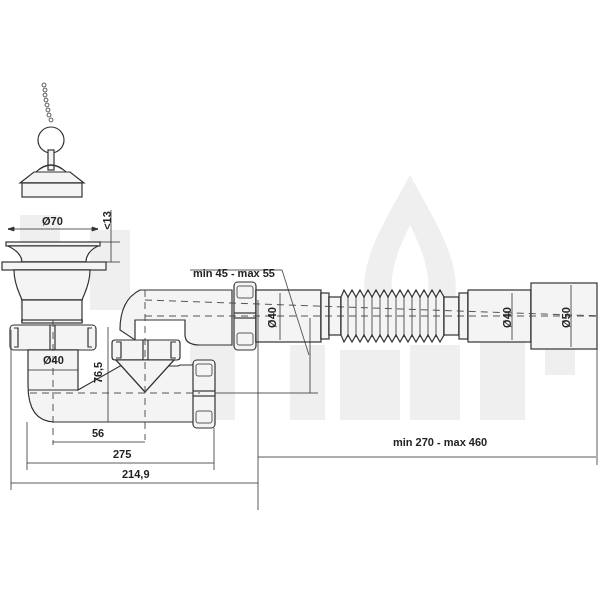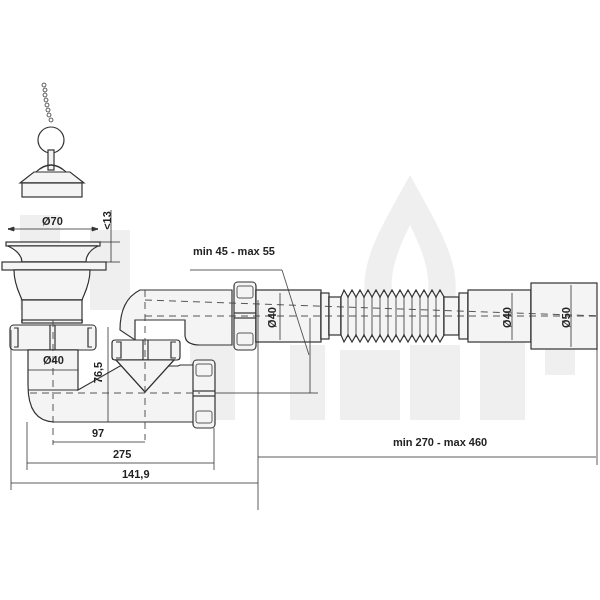--- a/index.html
+++ b/index.html
@@ -145,24 +145,24 @@
     <line x1="310" y1="318" x2="310" y2="393"></line>
     <line x1="215" y1="393" x2="318" y2="393"></line>
     <line x1="280" y1="293" x2="280" y2="340"></line>
     <line x1="512" y1="293" x2="512" y2="340"></line>
     <line x1="571" y1="285" x2="571" y2="347"></line>
   </g>
 </svg>
 
 <div class="lbl" style="left:42px;top:216px;">Ø70</div>
 <div class="lbl rot" style="left:98px;top:215px;">&lt;13</div>
-<div class="lbl" style="left:193px;top:246px;text-align:right;">min 45 - max 55</div>
+<div class="lbl" style="left:193px;top:268px;text-align:right;">min 45 - max 55</div>
 <div class="lbl" style="left:43px;top:355px;">Ø40</div>
 <div class="lbl rot" style="left:88px;top:367px;">76,5</div>
 <div class="lbl rot" style="left:262px;top:312px;">Ø40</div>
 <div class="lbl rot" style="left:497px;top:312px;">Ø40</div>
 <div class="lbl rot" style="left:556px;top:312px;">Ø50</div>
-<div class="lbl" style="left:92px;top:428px;">97</div>
+<div class="lbl" style="left:92px;top:428px;">56</div>
 <div class="lbl" style="left:113px;top:449px;">275</div>
-<div class="lbl" style="left:122px;top:469px;">141,9</div>
+<div class="lbl" style="left:122px;top:469px;">214,9</div>
 <div class="lbl" style="left:393px;top:437px;">min 270 - max 460</div>
 
 </div>
 
 </body></html>

